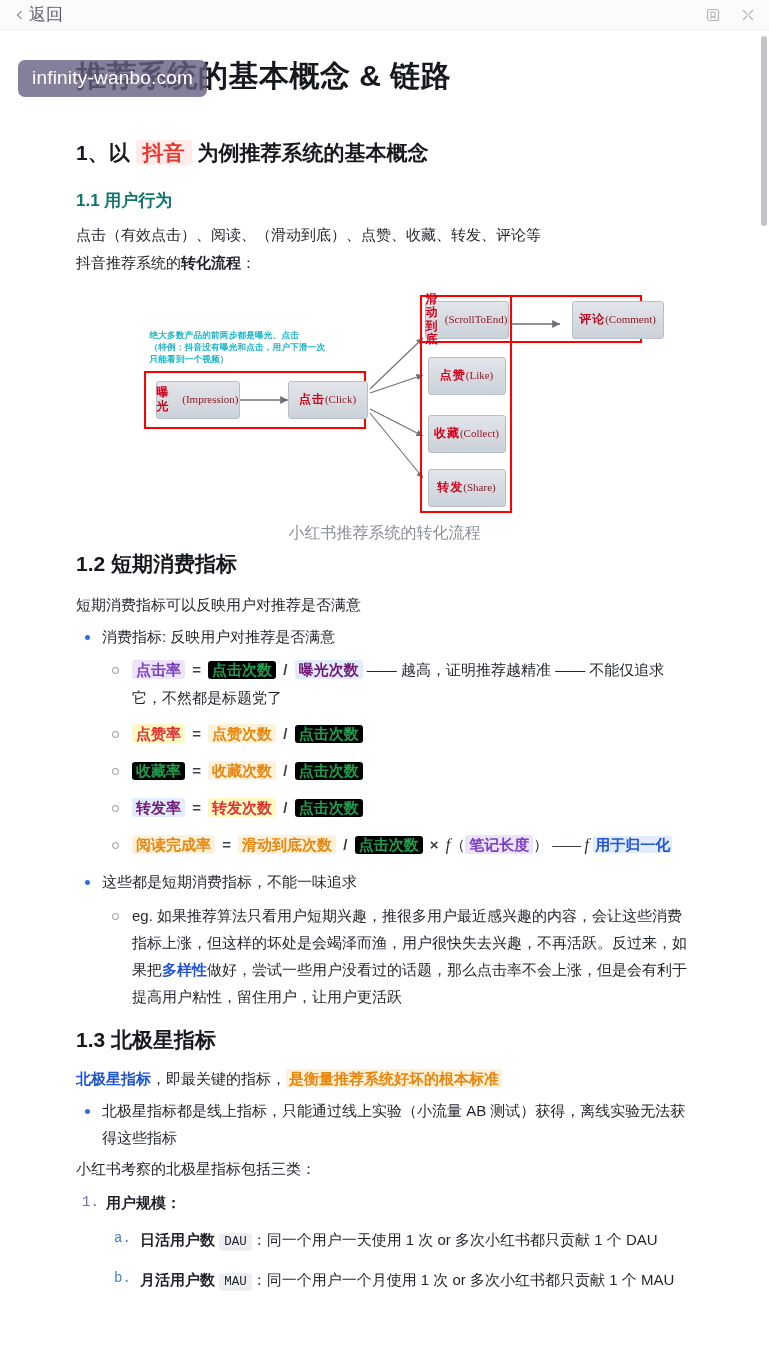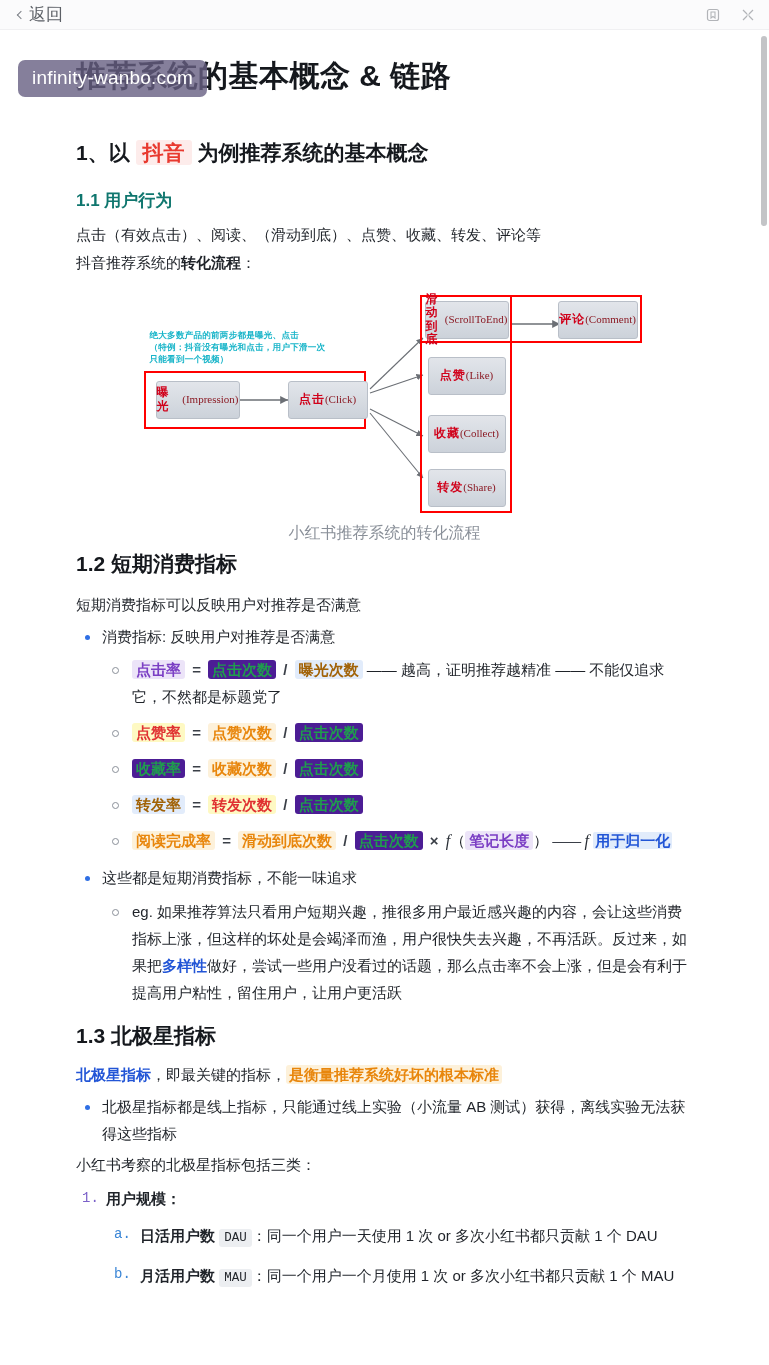--- a/index.html
+++ b/index.html
@@ -235,22 +235,22 @@
     position: absolute;
     left: 8px; top: 0;
     color: #3b86d6;
     font-family: "Liberation Mono", monospace;
     font-size: 14px;
   }
 
   
   .f { font-weight: 700; padding: 1px 4px; border-radius: 3px; }
   .f-purple { color: #7b3fc4; background: #ece4f8; }
-  .f-green  { color: #1f9d4d; background: #4c1d95; }
-  .f-blue   { color: #a16207; background: #e2ecfb; }
+  .f-green  { color: #1f9d4d; background: #000000; font-family: Liberation Serif, serif; }
+  .f-blue   { color: #701a75; background: #e2ecfb; }
   .f-red    { color: #e03131; background: #fef9c3; }
   .f-orange { color: #e8860c; background: #fdf1da; }
   .op { color: #3a3f47; font-weight: 700; padding: 0 3px; }
   .dash { color: #3a3f47; letter-spacing: -1px; }
   .fn { font-family: "Liberation Serif", serif; font-style: italic; font-size: 16px; color: #2a2f36; }
   .tail { color: #1f2329; }
 
   .blue-txt { color: #2255d6; font-weight: 700; }
   .blue-hl  { color: #2255d6; background: #e2ecfb; font-weight: 700; padding: 0 2px; border-radius: 2px; }
   .orange-hl{ color: #e8860c; background: #fdf1da; font-weight: 700; padding: 1px 3px; border-radius: 3px; }
@@ -361,21 +361,21 @@
           <span class="en">(Impression)</span>
         </div>
         <div class="dbox" style="left:168px; top:88px; width:80px; height:38px;">
           <span class="cn">点击</span>
           <span class="en">(Click)</span>
         </div>
         <div class="dbox" style="left:305px; top:8px; width:84px; height:38px;">
           <span class="cn">滑动到底</span>
           <span class="en">(ScrollToEnd)</span>
         </div>
-        <div class="dbox" style="left:438px; top:8px; width:80px; height:38px;">
+        <div class="dbox" style="left:452px; top:8px; width:92px; height:38px;">
           <span class="cn">评论</span>
           <span class="en">(Comment)</span>
         </div>
         <div class="dbox" style="left:308px; top:64px; width:78px; height:38px;">
           <span class="cn">点赞</span>
           <span class="en">(Like)</span>
         </div>
         <div class="dbox" style="left:308px; top:122px; width:78px; height:38px;">
           <span class="cn">收藏</span>
           <span class="en">(Collect)</span>

